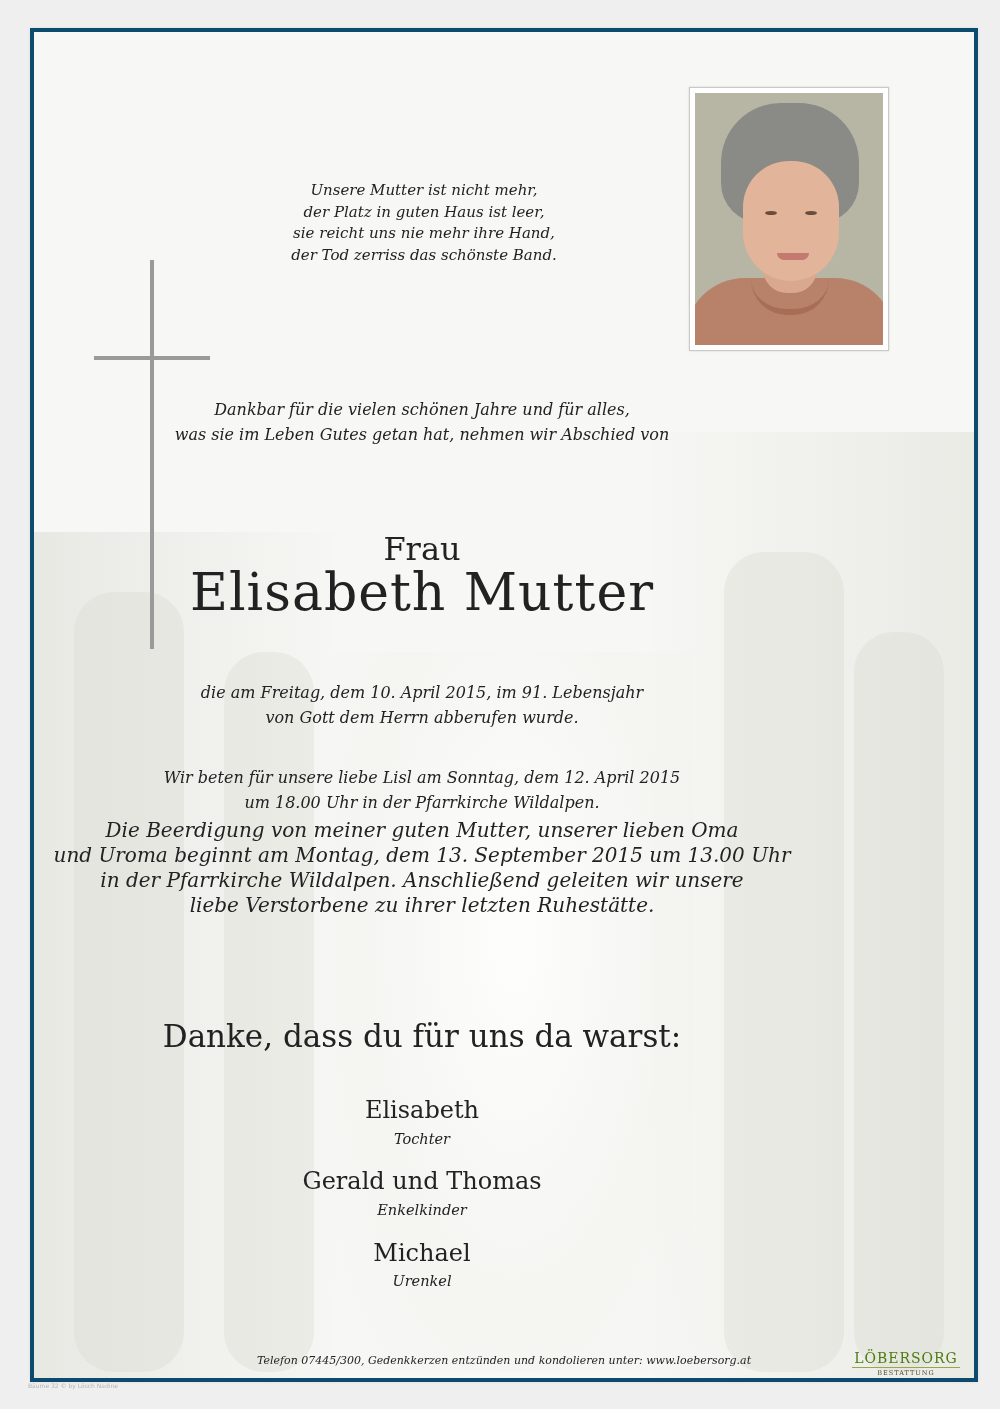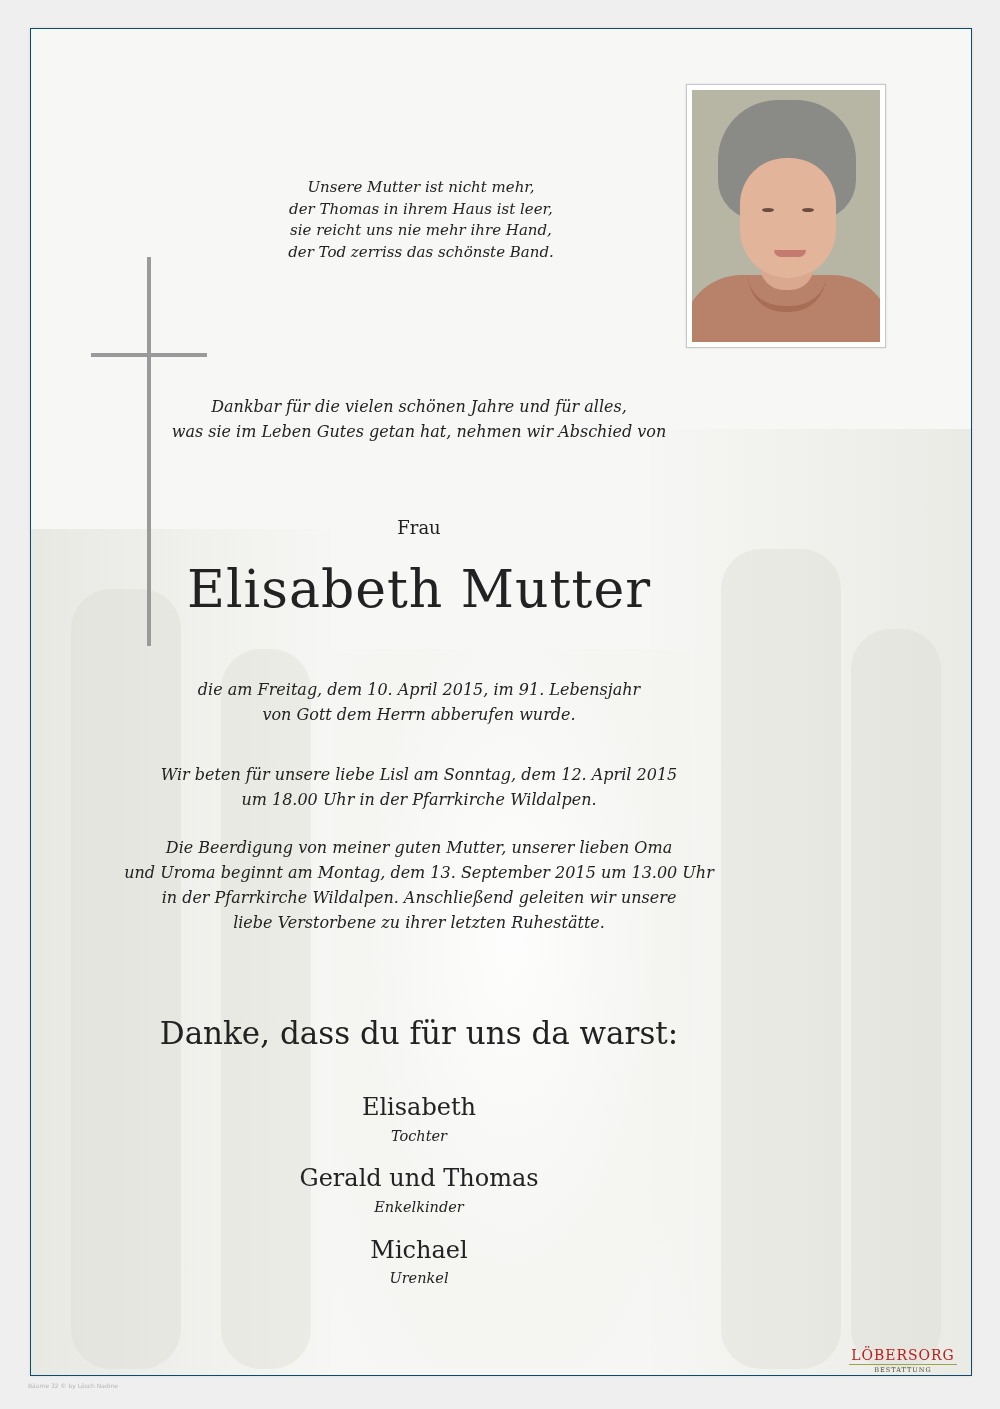--- a/index.html
+++ b/index.html
@@ -2,21 +2,21 @@
 <html><head>
 <meta charset="utf-8">
 <style>
   html, body { margin:0; padding:0; }
   body {
     width:1000px; height:1409px; background:#efefef; position:relative; overflow:hidden;
     font-family: "DejaVu Serif", "Liberation Serif", serif; color:#1e1e1e;
   }
   .card {
     position:absolute; left:30px; top:28px; width:940px; height:1346px;
-    background:#f7f7f5; border:1px solid #0c4a6e;
+    background:#f7f7f5; border:4px solid #0c4a6e;
     box-shadow: 0 0 3px rgba(0,0,0,0.08);
     overflow:hidden;
   }
   
   .bg-scene { position:absolute; inset:0; pointer-events:none; }
   .bg-scene .trunk { position:absolute; background:#d9d9d0; opacity:0.35; border-radius:40px; }
   .bg-scene .path { position:absolute; left:300px; top:620px; width:360px; height:720px;
     background: radial-gradient(ellipse at 50% 40%, rgba(255,255,255,0.8) 0%, rgba(235,235,228,0.2) 60%, rgba(0,0,0,0) 100%); }
   .bg-scene .shade-l { position:absolute; left:0; top:500px; width:300px; height:846px;
     background: linear-gradient(90deg, rgba(205,205,195,0.35), rgba(230,230,222,0.05)); }
@@ -38,35 +38,35 @@
   .photo .neck { position:absolute; left:68px; top:160px; width:54px; height:40px; background:#d9a88f; border-radius:0 0 24px 24px; }
   .photo .collar { position:absolute; left:56px; top:186px; width:78px; height:30px; border-bottom:6px solid #a86d55; border-radius:0 0 40px 40px; }
   .photo .hair { position:absolute; left:26px; top:10px; width:138px; height:120px; background:#8a8a86; border-radius:60px 60px 40px 40px; }
   .photo .face { position:absolute; left:48px; top:68px; width:96px; height:120px; background:#e2b49a; border-radius:46px 46px 48px 48px; }
   .photo .eye { position:absolute; top:118px; width:12px; height:4px; background:#6b4c3c; border-radius:50%; }
   .photo .mouth { position:absolute; left:82px; top:160px; width:32px; height:7px; background:#c47a70; border-radius:0 0 14px 14px; }
 
   .txt { position:absolute; left:0; width:776px; text-align:center; font-family:"DejaVu Serif", serif; font-style:italic; color:#222; }
   .poem { top:148px; font-size:15px; line-height:21.5px; left:180px; width:420px; }
   .intro { top:365px; font-size:16px; line-height:25px; }
-  .frau { top:488px; font-size:18px; font-style:normal; }
+  .frau { top:498px; font-size:32px; font-style:normal; }
   .name { top:530px; font-size:52px; font-style:normal; letter-spacing:1px; }
   .death { top:648px; font-size:16px; line-height:25px; }
   .prayer { top:733px; font-size:16px; line-height:25px; }
-  .funeral { top:806px; font-size:16px; line-height:25px; }
+  .funeral { top:786px; font-size:20px; line-height:25px; }
   .thanks { top:986px; font-size:31px; font-style:normal; }
   .mourner-name { font-size:24px; font-style:normal; }
   .mourner-role { font-size:14.5px; }
   .m1n { top:1064px; } .m1r { top:1099px; }
   .m2n { top:1135px; } .m2r { top:1170px; }
   .m3n { top:1207px; } .m3r { top:1241px; }
   .footer { top:1322px; font-size:11px; left:0; width:940px; }
 
   .logo { position:absolute; left:812px; top:1318px; width:120px; text-align:center; }
-  .logo .brand { font-family:"DejaVu Serif", serif; font-size:14px; color:#b91c1c; letter-spacing:1px; }
+  .logo .brand { font-family:"DejaVu Serif", serif; font-size:14px; color:#4d7c0f; letter-spacing:1px; }
   .logo .rule { height:1px; background:#9aa44a; margin:1px 6px; }
   .logo .sub { font-family:"DejaVu Serif", serif; font-size:6.5px; color:#4b4a2c; letter-spacing:1px; }
 
   .caption { position:absolute; left:28px; top:1382px; font-family:"DejaVu Sans", sans-serif; font-size:6px; color:#b5b5b5; }
 </style>
 </head>
 <body>
 
 <div class="card">
   <div class="bg-scene">
@@ -92,21 +92,21 @@
       <div class="hair"></div>
       <div class="face"></div>
       <div class="eye" style="left:70px;"></div>
       <div class="eye" style="left:110px;"></div>
       <div class="mouth"></div>
     </div>
   </div>
 
   <div class="txt poem">
     <div>Unsere Mutter ist nicht mehr,</div>
-    <div>der Thomas in ihrem Haus ist leer,</div>
+    <div>der Platz in guten Haus ist leer,</div>
     <div>sie reicht uns nie mehr ihre Hand,</div>
     <div>der Tod zerriss das schönste Band.</div>
   </div>
 
   <div class="txt intro">
     <div>Dankbar für die vielen schönen Jahre und für alles,</div>
     <div>was sie im Leben Gutes getan hat, nehmen wir Abschied von</div>
   </div>
 
   <div class="txt frau">Frau</div>
@@ -131,20 +131,21 @@
 
   <div class="txt thanks">Danke, dass du für uns da warst:</div>
 
   <div class="txt mourner-name m1n">Elisabeth</div>
   <div class="txt mourner-name m2n">Gerald und Thomas</div>
   <div class="txt mourner-role m1r">Tochter</div>
   <div class="txt mourner-role m2r">Enkelkinder</div>
   <div class="txt mourner-name m3n">Michael</div>
   <div class="txt mourner-role m3r">Urenkel</div>
 
+  <div class="txt footer">Telefon 07445/300, Gedenkkerzen entzünden und kondolieren unter: www.loebersorg.at</div>
 
   <div class="logo">
     <div class="brand">LÖBERSORG</div>
     <div class="rule"></div>
     <div class="sub">BESTATTUNG</div>
   </div>
 </div>
 
 <div class="caption">Bäume 32 © by Lösch Nadine</div>
 

